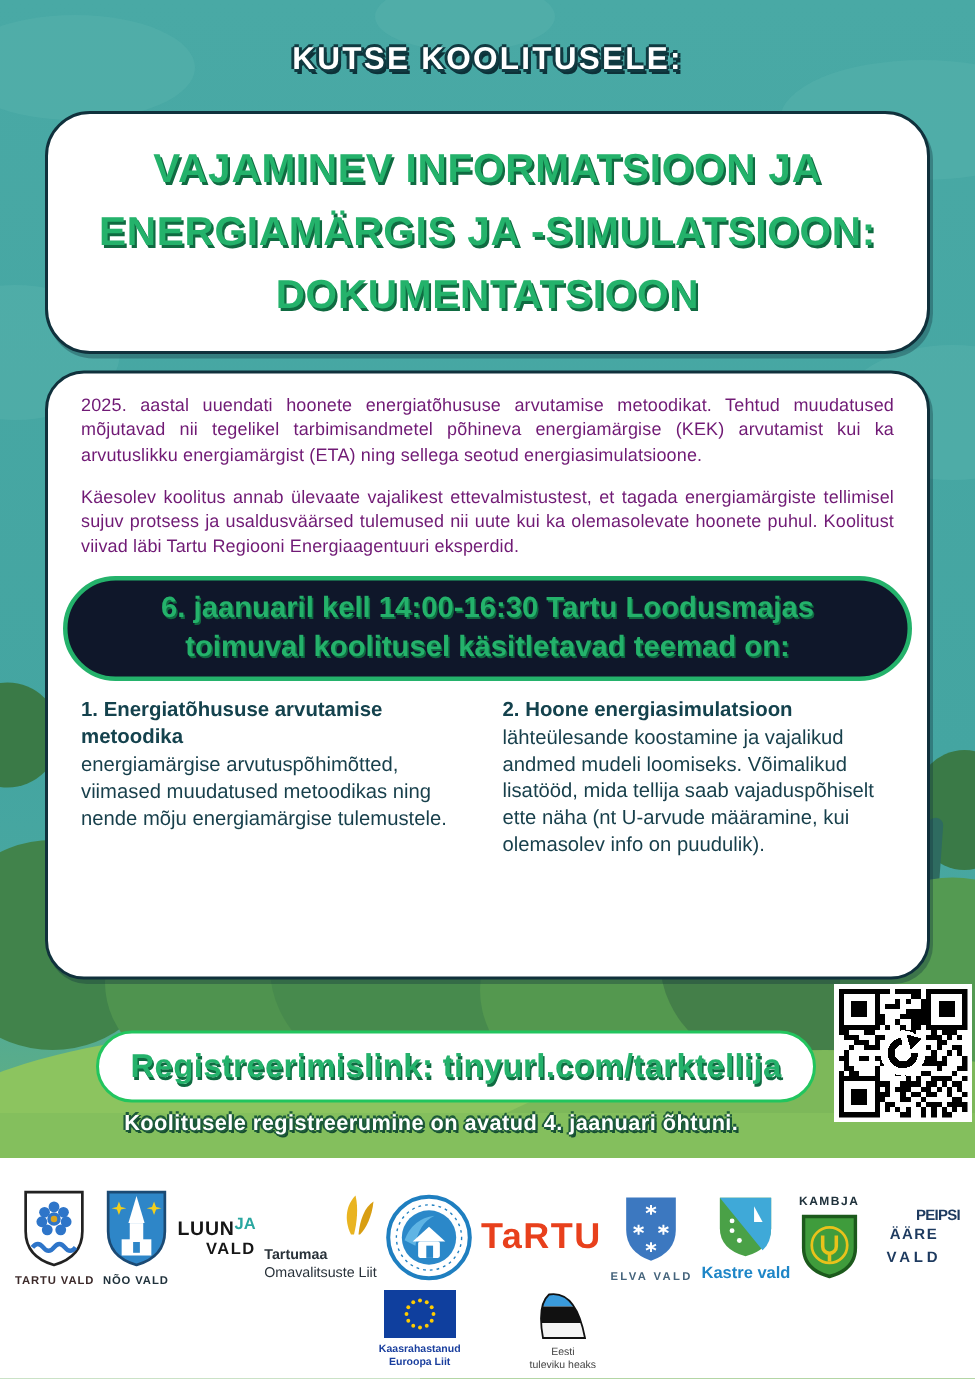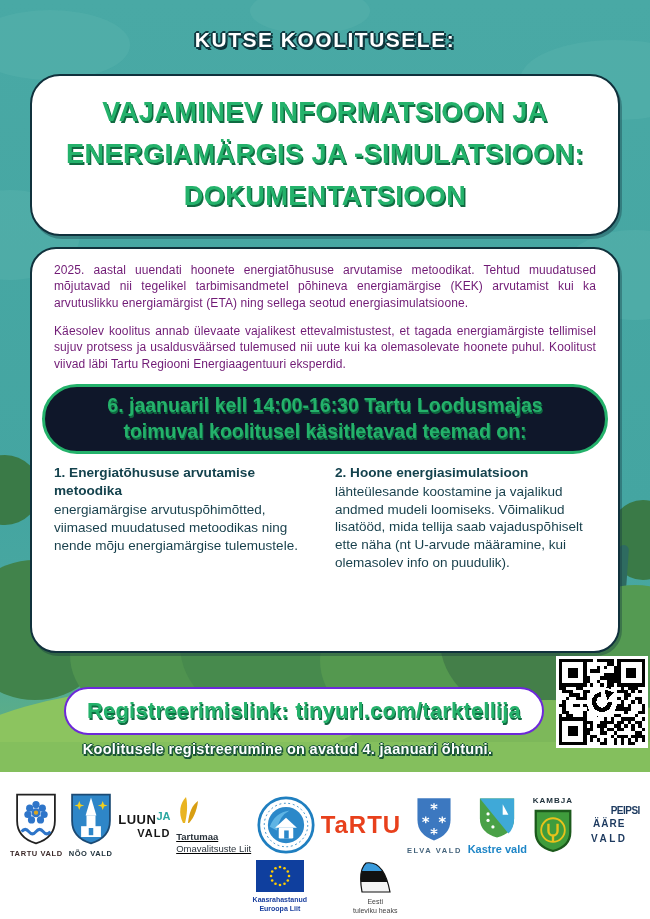--- a/index.html
+++ b/index.html
@@ -57,21 +57,21 @@
     text-shadow:1px 1.5px 0 #0f6b41;
   }
   .topics { display:flex; gap:20px; margin-top:4px; }
   .topic { flex:1; }
   .topic-head { font-size:13.6px; font-weight:bold; color:#14424d; line-height:1.35; }
   .topic-body { font-size:13.5px; color:#173f4b; line-height:1.32; margin-top:1px; }
 
   
   .reg-pill {
     position:absolute; left:64px; top:687px; width:480px; height:48px;
-    background:#ffffff; border:2px solid #6d28d9; border-radius:28px;
+    background:#ffffff; border:2px solid #22c55e; border-radius:28px;
     display:flex; align-items:center; justify-content:center;
   }
   .reg-link {
     font-size:22px; font-weight:bold; color:#24b26b; letter-spacing:.2px;
     text-shadow:1px 2px 0 #0f6b41; cursor:pointer;
   }
   .deadline {
     position:absolute; left:30px; top:741px; width:515px; text-align:center;
     font-size:14.5px; font-weight:bold; color:#ffffff; letter-spacing:.3px;
     text-shadow:-1.5px 0 0 #1c5a3a, 1.5px 0 0 #1c5a3a, 0 -1.5px 0 #1c5a3a, 0 1.5px 0 #1c5a3a, 1.5px 2px 0 #174d32;
@@ -92,21 +92,21 @@
   .logo { display:flex; flex-direction:column; align-items:center; justify-content:center; gap:3px; }
   .logo-caption { font-size:7.5px; font-weight:bold; color:#3c2a2a; letter-spacing:.6px; white-space:nowrap; }
   .cap-dark { color:#20323c; }
   .cap-elva { color:#45647c; letter-spacing:1.6px; }
   .cap-kastre { font-size:11px; color:#1e86c7; letter-spacing:0; }
   .tartu-word { font-size:24px; font-weight:bold; color:#e8401c; letter-spacing:1px; }
   .luunja { font-weight:bold; color:#161616; line-height:1; text-align:left; }
   .luunja .l1 { font-size:13px; letter-spacing:.5px; }
   .luunja .ja { font-size:11px; color:#2aa7a0; vertical-align:4px; }
   .luunja .l2 { font-size:11px; display:block; text-align:right; letter-spacing:1px; margin-top:1px; }
-  .tol { display:flex; align-items:flex-start; gap:6px;text-decoration:underline; }
+  .tol { display:flex; align-items:flex-end; gap:6px; }
   .tol-text { font-size:9.5px; color:#29323a; line-height:1.25; font-weight:bold; }
   .tol-text .t2 { font-weight:normal; }
   .peipsi { color:#1d3a5f; font-weight:bold; text-align:center; line-height:1; }
   .peipsi .p1 { font-size:10px; letter-spacing:-.5px;margin-left:32px; }
   .peipsi .p2 { font-size:10px; letter-spacing:1px; }
   .peipsi .p3 { font-size:10px; letter-spacing:2.5px; margin-top:2px; }
   .kambja-cap { font-size:8px; font-weight:bold; color:#20323c; letter-spacing:1px; }
   .fund-row {
     position:absolute; top:88px; left:0; width:100%;
     display:flex; justify-content:center; align-items:flex-start; gap:46px;

